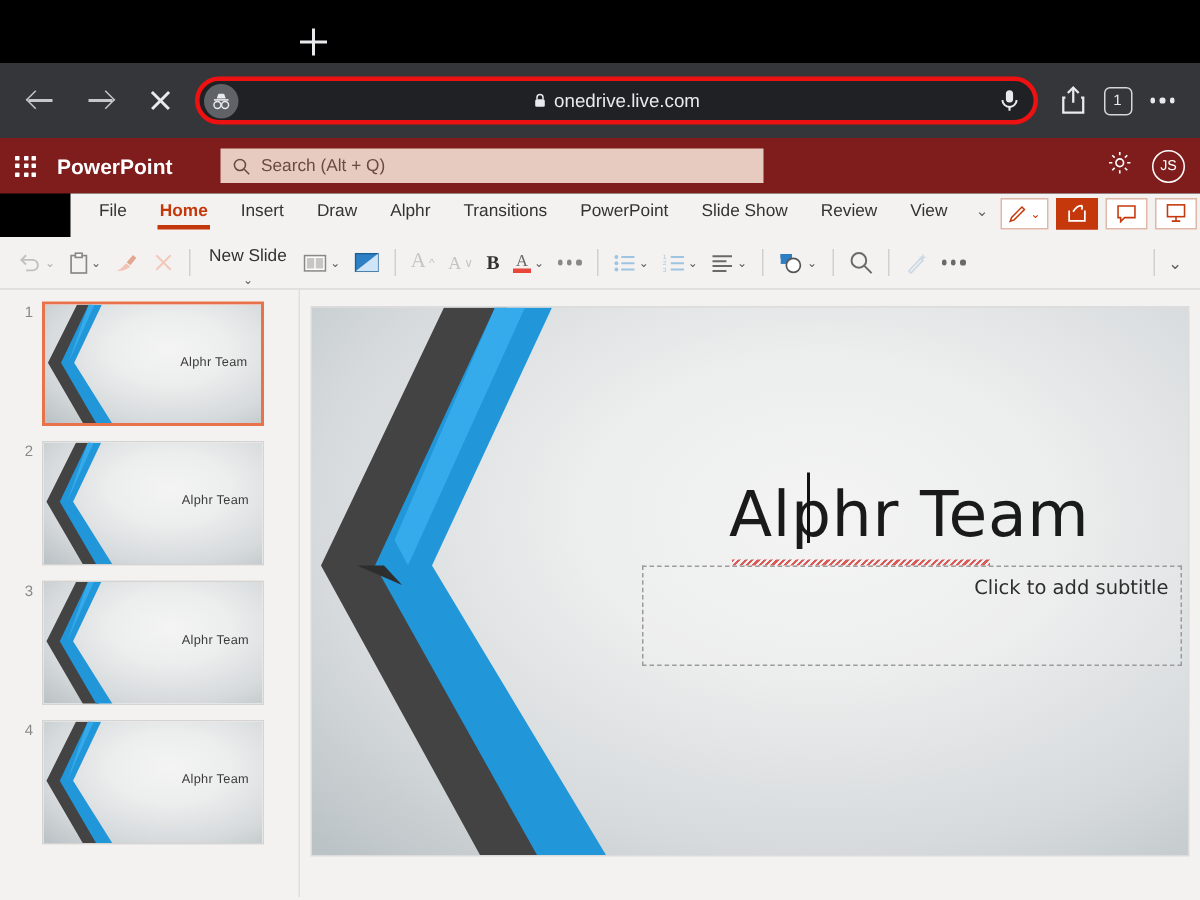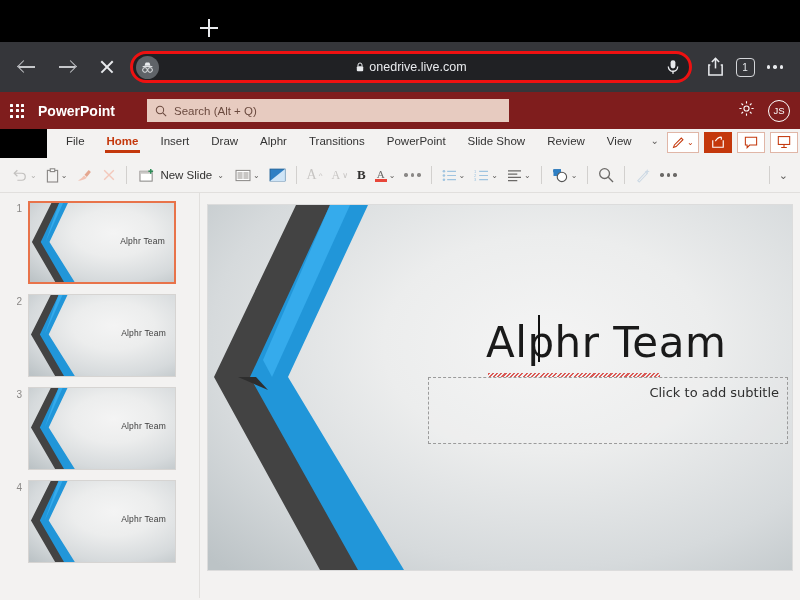--- a/index.html
+++ b/index.html
@@ -136,21 +136,21 @@
     display:flex; align-items:center; justify-content:center; gap:2px; padding:0 4px; cursor:pointer;
   }
   .abtn.filled { background:#c4380c; border-color:#c4380c; }
 
   
   .toolbar {
     height: 35px; background:#f3f2f1; display:flex; align-items:center;
     padding: 0 8px; border-bottom:1px solid #e1dfdd; gap:1px;
   }
   .tbtn { height:26px; display:flex; align-items:center; justify-content:center; gap:2px; padding:0 4px; cursor:pointer;}
-  .tbtn.lbl { font-size:11.5px; color:#323130; gap:5px; padding:0 6px;}
+  .tbtn.lbl { font-size:11.5px; color:#323130; gap:5px; padding:0 6px;flex-direction:column;}
   .sep { width:1px; height:18px; background:#d2d0ce; margin:0 5px; }
   .chev-sm { font-size:8px; color:#605e5c; }
   .tb-right { margin-left:auto; display:flex; align-items:center; }
 
   
   .workspace { display:flex; height: 405px; background:#f3f2f1; }
 
   .thumbpanel {
     width: 200px; background:#f3f2f1; padding: 8px 0 0 0;
     border-right:1px solid #e1dfdd; overflow:hidden;

